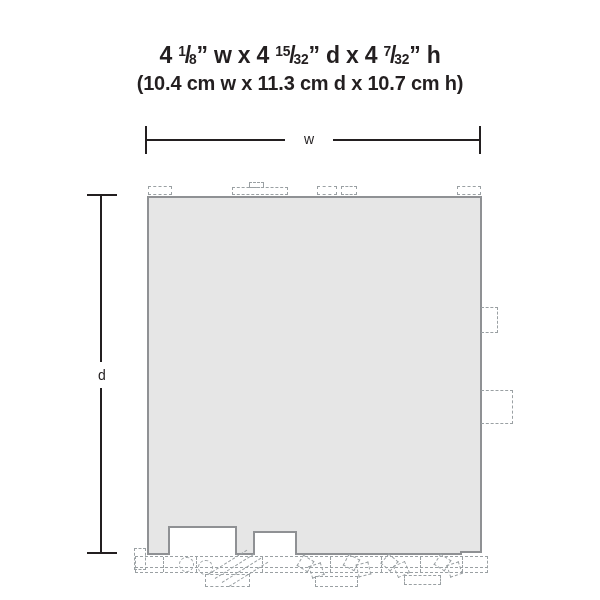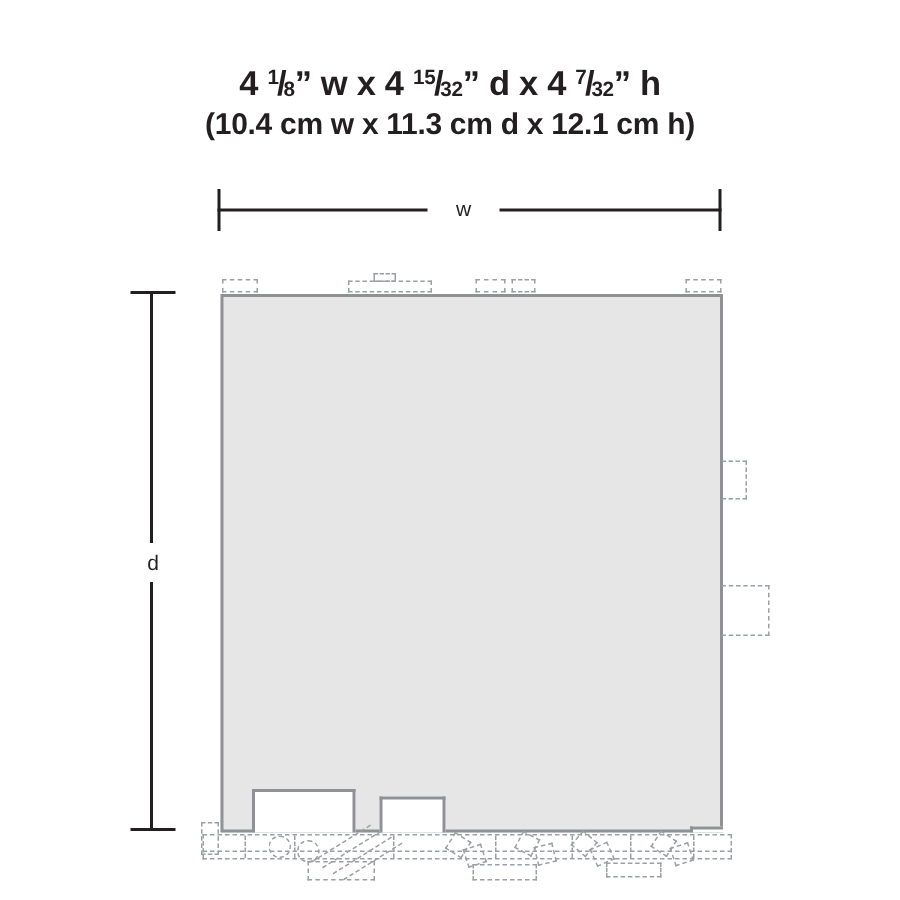--- a/index.html
+++ b/index.html
@@ -28,21 +28,21 @@
   .diag{position:absolute;width:46px;height:0;border-top:1px dashed #9aa0a3;transform-origin:left center;}
   .hline{position:absolute;height:0;border-top:1px dashed #9aa0a3;}
 </style>
 </head>
 <body>
 
 <div id="canvas">
 
   <div class="title">
     <div class="t1">4 <span class="frac"><sup>1</sup>/<sub>8</sub></span>” w x 4 <span class="frac"><sup>15</sup>/<sub>32</sub></span>” d x 4 <span class="frac"><sup>7</sup>/<sub>32</sub></span>” h</div>
-    <div class="t2">(10.4 cm w x 11.3 cm d x 12.1 cm h)</div>
+    <div class="t2">(10.4 cm w x 11.3 cm d x 10.7 cm h)</div>
   </div>
 
   <div>
     <div class="dim" style="left:145px;top:126px;width:2px;height:28px;"></div>
     <div class="dim" style="left:479px;top:126px;width:2px;height:28px;"></div>
     <div class="dim" style="left:145px;top:139px;width:140px;height:2px;"></div>
     <div class="dim" style="left:333px;top:139px;width:148px;height:2px;"></div>
     <div class="dimlabel" style="left:285px;top:131px;width:48px;">w</div>
   </div>
 

